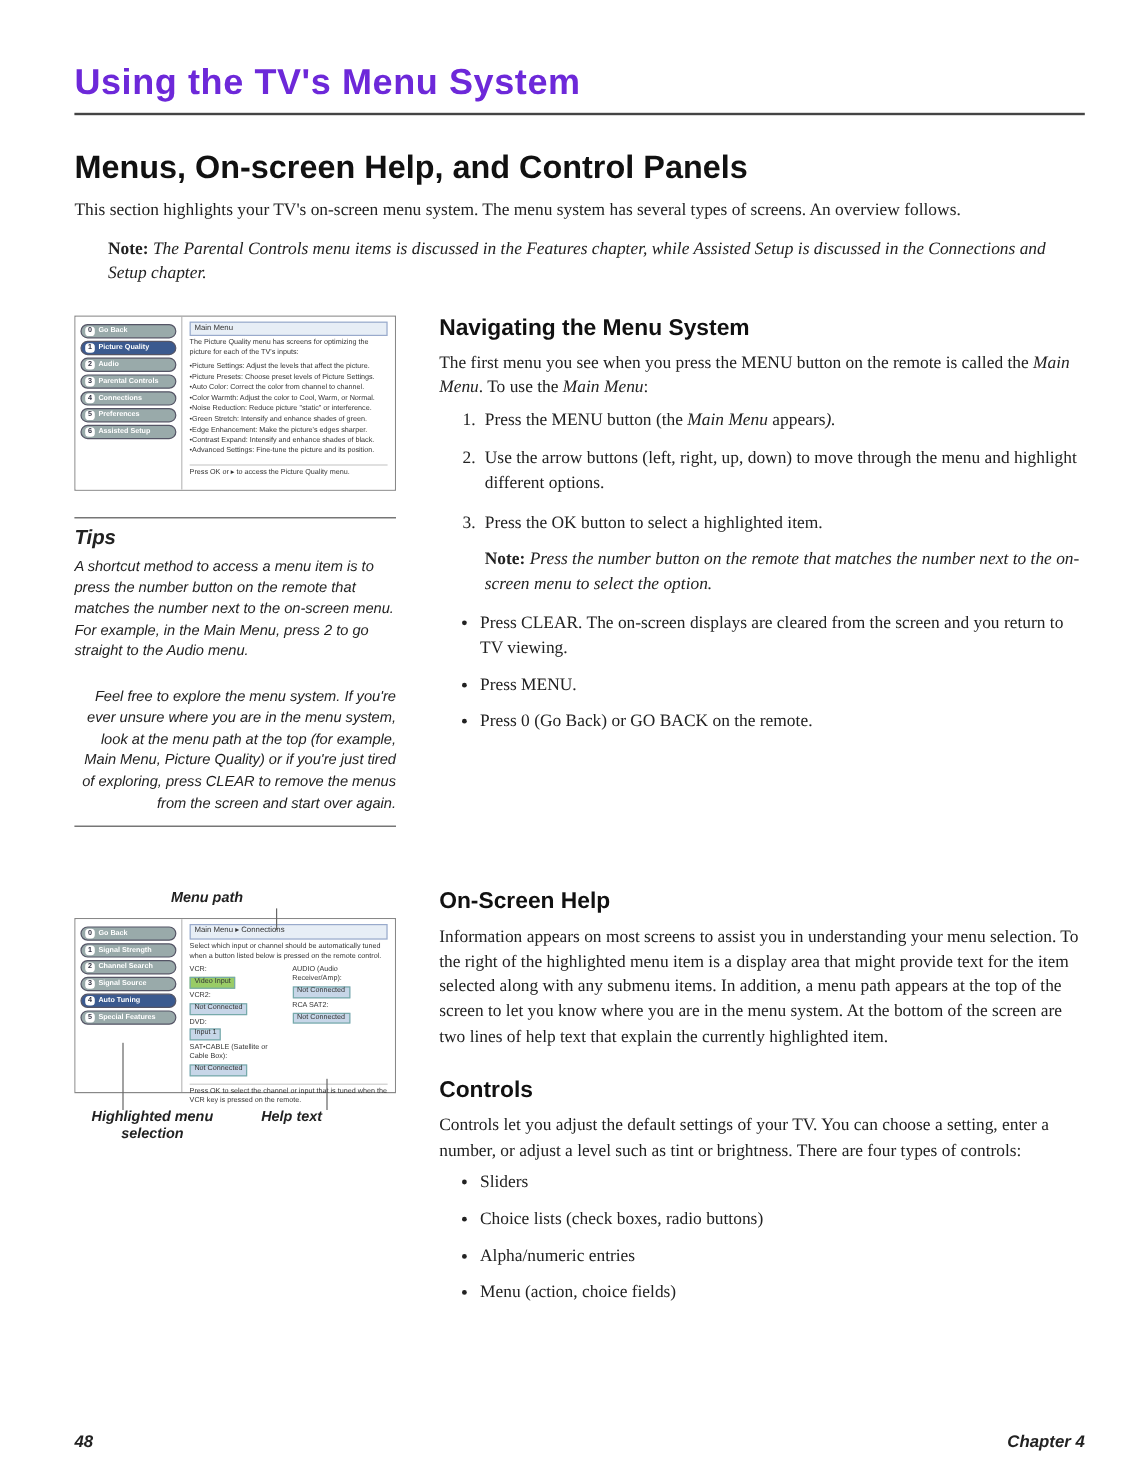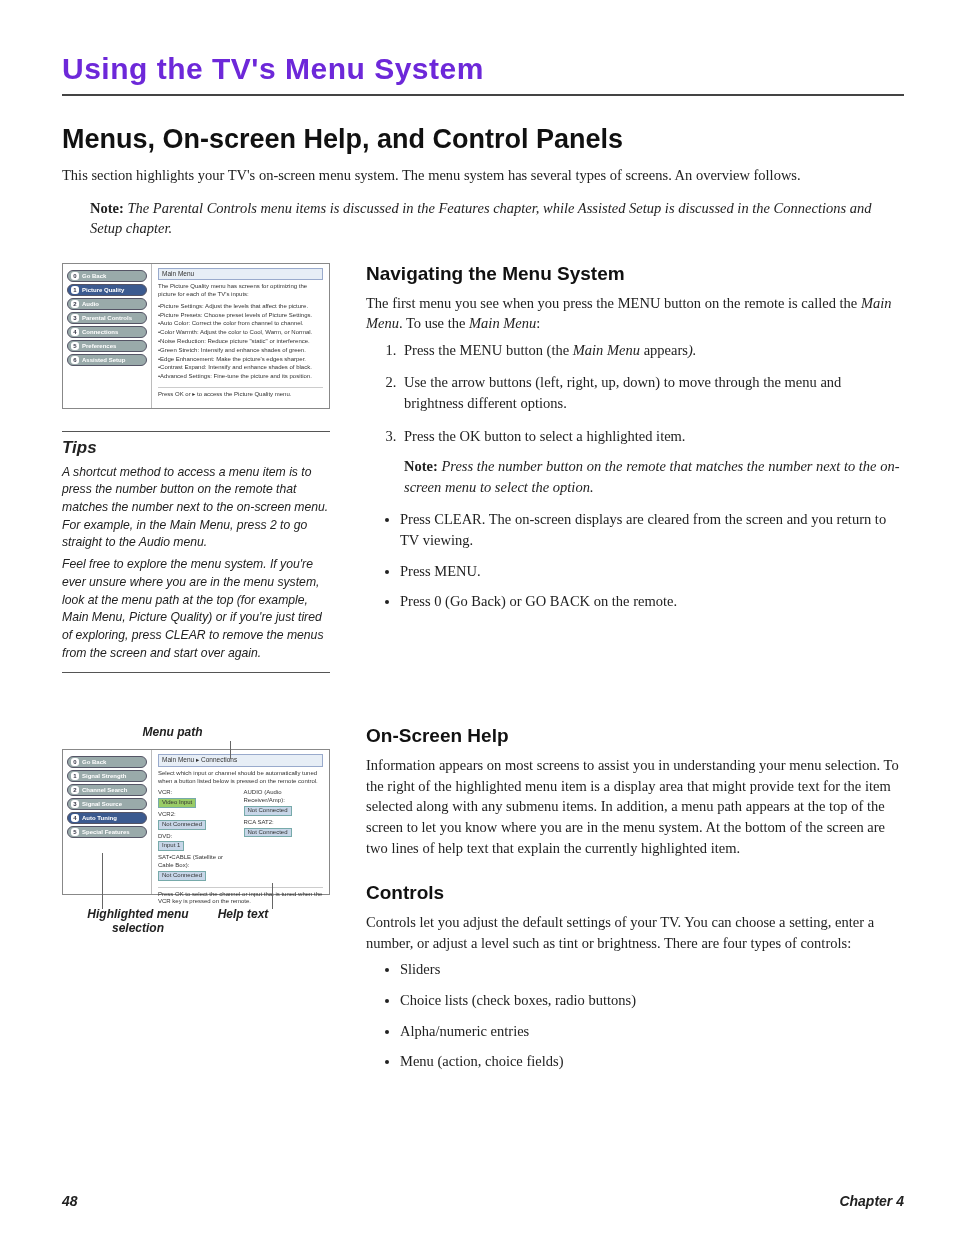--- a/index.html
+++ b/index.html
@@ -122,32 +122,32 @@
           <div>•Contrast Expand: Intensify and enhance shades of black.</div>
           <div>•Advanced Settings: Fine-tune the picture and its position.</div>
         </div>
         <div class="ss-foot">Press OK or ▸ to access the Picture Quality menu.</div>
       </div>
     </div>
 
     <hr class="tips-rule" style="margin-top:22px;">
     <div class="tips-h">Tips</div>
     <p class="tips-body">A shortcut method to access a menu item is to press the number button on the remote that matches the number next to the on-screen menu. For example, in the Main Menu, press 2 to go straight to the Audio menu.</p>
-    <p class="tips-body" style="margin-top:4px;">Feel free to explore the menu system. If you're ever unsure where you are in the menu system,  look at the menu path at the top (for example, Main Menu, Picture Quality) or if you're just  tired of exploring, press CLEAR to remove the menus from the screen and start over again.</p>
+    <p class="tips-body" style="margin-top:20px;text-align:right;">Feel free to explore the menu system. If you're ever unsure where you are in the menu system,  look at the menu path at the top (for example, Main Menu, Picture Quality) or if you're just  tired of exploring, press CLEAR to remove the menus from the screen and start over again.</p>
     <hr class="tips-rule" style="margin-top:10px;">
   </div>
 
   <div class="right">
     <div class="h2">Navigating the Menu System</div>
     <p class="body">
       <span>The first menu you see when you press the MENU button on the remote is called the </span><em>Main Menu</em><span>. To use the </span><em>Main Menu</em><span>:</span>
     </p>
     <ol>
       <li><span>Press the MENU button (the </span><em>Main Menu</em><span> appears</span><em>).</em></li>
-      <li>Use the arrow buttons (left, right, up, down) to move through the menu and brightness different options.</li>
+      <li>Use the arrow buttons (left, right, up, down) to move through the menu and highlight different options.</li>
       <li>
         <span>Press the OK button to select a highlighted item.</span>
         <p class="inline-note" style="margin-top:10px;"><strong>Note:</strong><span> Press the number button on the remote that matches the number next to the on-screen menu to select the option.</span></p>
       </li>
     </ol>
     <ul>
       <li>Press CLEAR. The on-screen displays are cleared from the screen and you return to TV viewing.</li>
       <li>Press MENU.</li>
       <li>Press 0 (Go Back) or GO BACK on the remote.</li>
     </ul>
@@ -202,21 +202,21 @@
               <div style="margin-top:3px;">RCA SAT2:</div><div class="tag">Not Connected</div>
             </div>
           </div>
           <div class="ss-foot">Press OK to select the channel or input that is tuned when the VCR key is pressed on the remote.</div>
         </div>
       </div>
 
       <div class="callout-line" style="left:40px; top:128px; width:1px; height:56px;"></div>
       <div class="callout-line" style="left:210px; top:158px; width:1px; height:26px;"></div>
 
-      <div style="display:flex; justify-content:flex-end; margin-top:12px;">
+      <div style="display:flex; justify-content:space-between; margin-top:12px;">
         <div class="callout-lbl" style="width:130px;">Highlighted menu selection</div>
         <div class="callout-lbl" style="width:80px;">Help text</div>
       </div>
     </div>
   </div>
 
   <div class="right">
     <div class="h2">On-Screen Help</div>
     <p class="body">Information appears on most screens to assist you in understanding your menu selection. To the right of the highlighted menu item is a display area that might provide text for the item selected along with any submenu items. In addition, a menu path appears at the top of the screen to let you know where you are in the menu system. At the bottom of the screen are two lines of help text that explain the currently highlighted item.</p>
 

